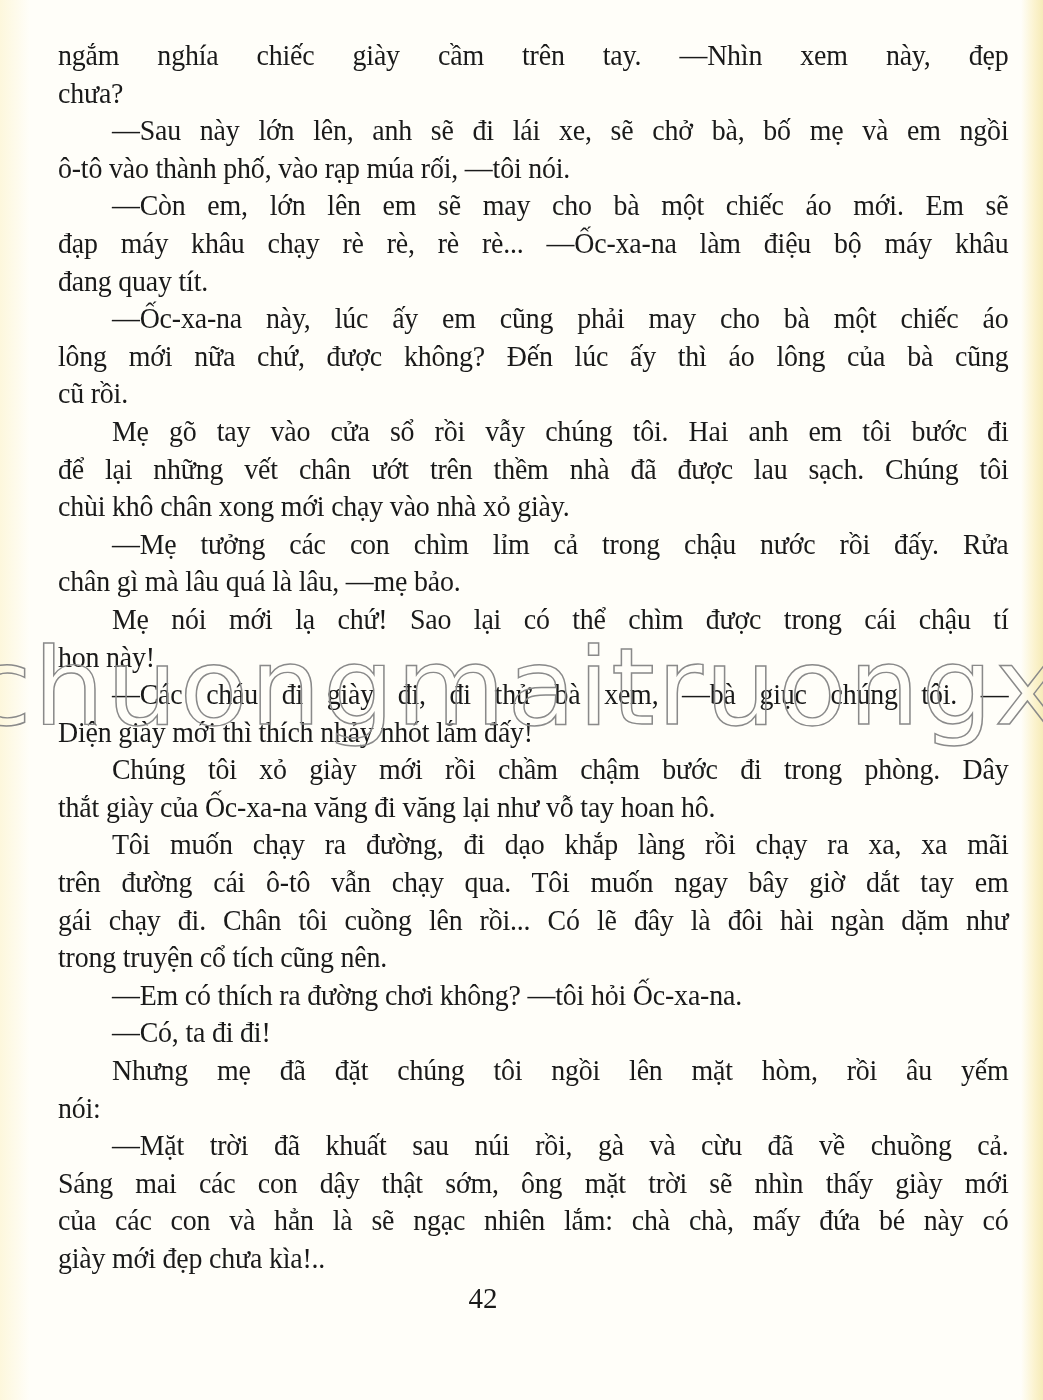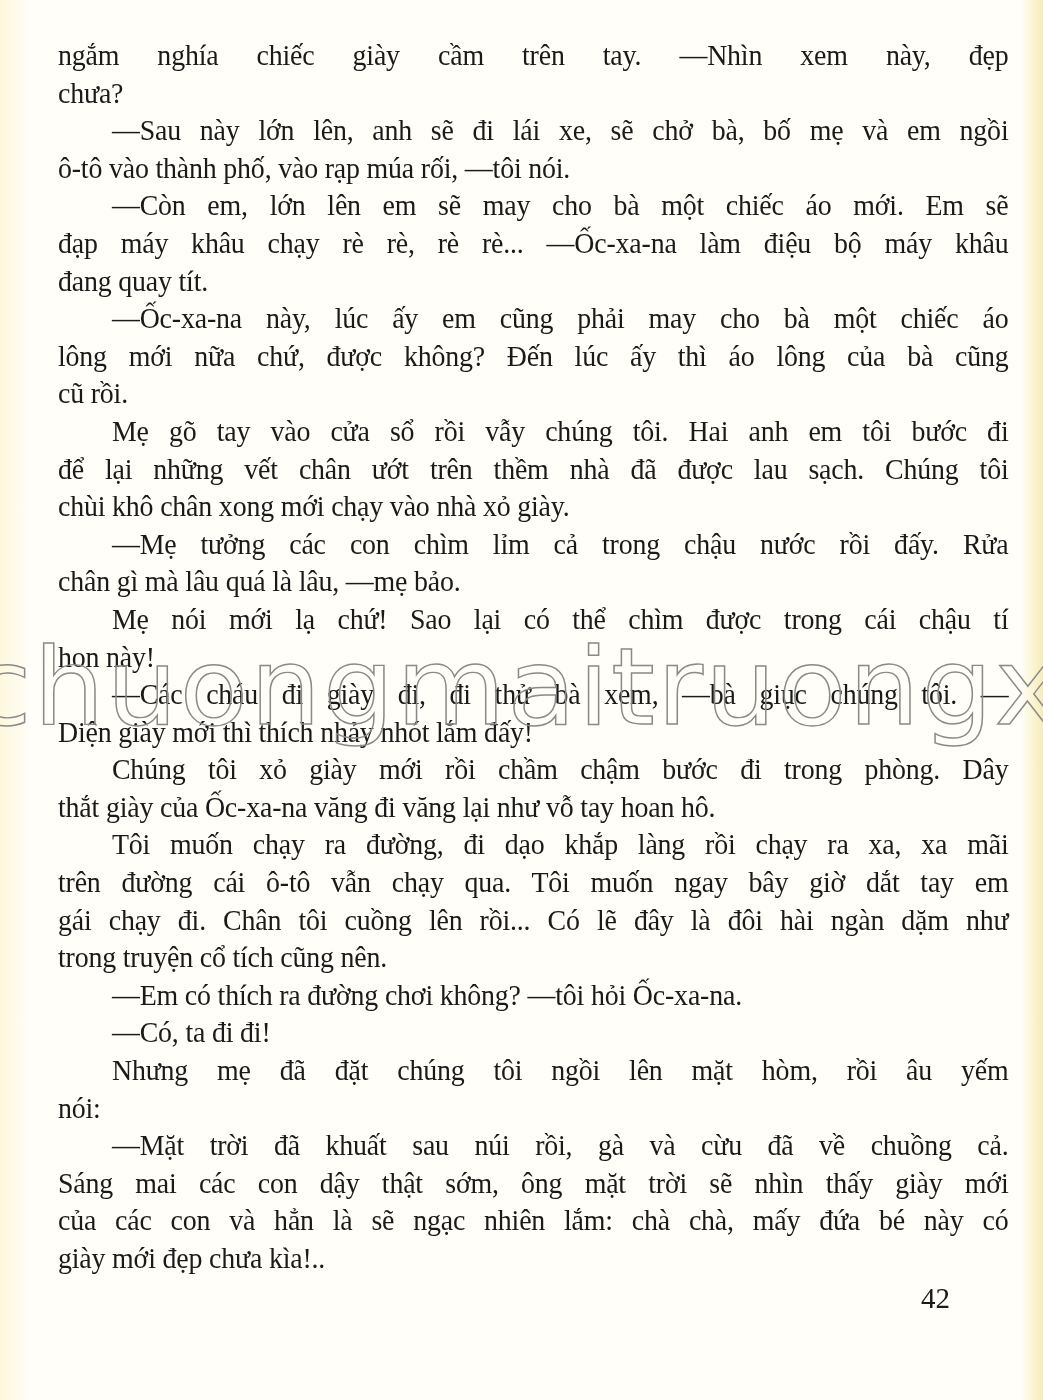--- a/index.html
+++ b/index.html
@@ -47,24 +47,24 @@
       height: 37.6px;
     }
     .line.last {
       text-align-last: left;
     }
     .line.indent {
       padding-left: 58px;
     }
     .page-number {
       position: absolute;
-      left: 0;
+      left: 8px;
       width: 950px;
       top: 1282px;
-      text-align: right;
+      text-align: center;
       font-size: 29px;
     }
     .watermark {
       position: absolute;
       left: -30px;
       top: 622px;
       font-family: "DejaVu Sans", "Liberation Sans", sans-serif;
       font-size: 112px;
       letter-spacing: 2px;
       color: transparent;

